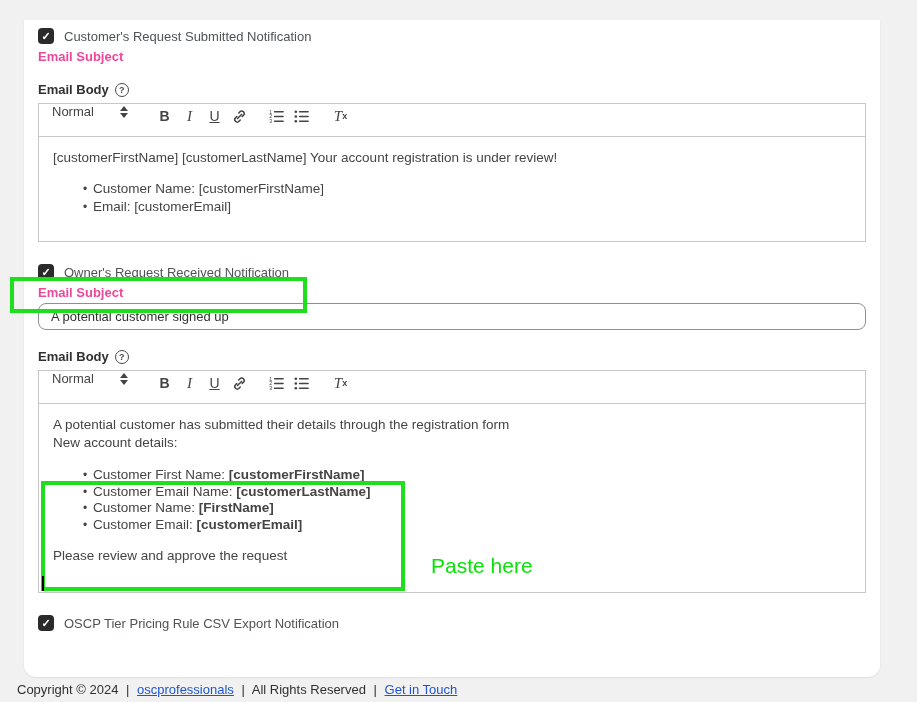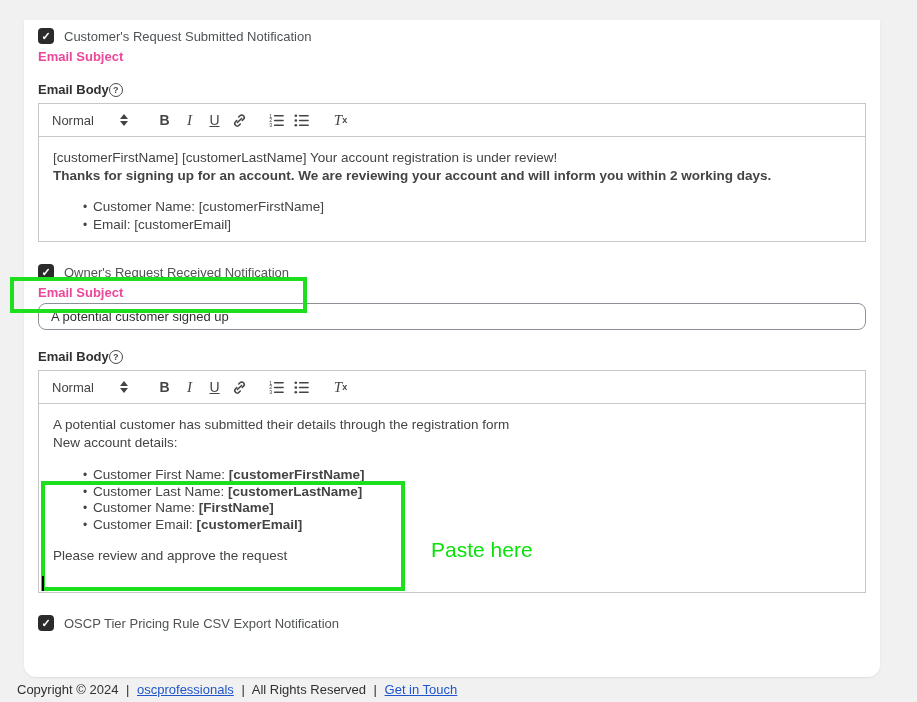--- a/index.html
+++ b/index.html
@@ -22,32 +22,32 @@
     cursor:pointer;
   }
   .checkbox-label { font-size:13px; color:#4f5355; }
   .row2-offset { margin-top:21px; }
   .field-label { margin-top:5px; font-size:13px; font-weight:700; color:#ec4899; line-height:14px; }
   .text-input {
     display:block; margin-top:3px; width:828px; height:27px;
     border:1px solid #8a9096; border-radius:8px; background:#fff;
     padding:0 12px; font-size:13px; color:#303030; font-family:inherit; outline:none;
   }
-  .body-label-row { margin-top:18px; display:flex; align-items:center; height:15px; }
+  .body-label-row { margin-top:18px; display:flex; align-items:center; gap:6px; height:15px; }
   .body-label-row.second { margin-top:19px; }
   .body-label { font-size:13px; font-weight:700; color:#303030; }
   .help-icon {
     width:14px; height:14px; border:1.4px solid #47494c; border-radius:50%;
     font-size:9px; font-weight:700; color:#47494c;
     display:flex; align-items:center; justify-content:center;
   }
   .editor { margin-top:6px; width:828px; border:1px solid #c7c7c7; background:#fff; }
   .editor-toolbar {
     height:33px; border-bottom:1px solid #c7c7c7;
-    display:flex; align-items:center; padding:0 13px; color:#444;
+    display:flex; align-items:flex-start; padding:0 13px; color:#444;
   }
   .fmt-group { display:flex; align-items:center; justify-content:space-between; width:76px; margin-right:24px; cursor:pointer; }
   .fmt-label { font-size:13px; color:#444; }
   .fmt-arrows { display:flex; flex-direction:column; gap:2px; align-items:center; }
   .tri-up { width:0; height:0; border-left:4px solid transparent; border-right:4px solid transparent; border-bottom:5px solid #444; }
   .tri-down { width:0; height:0; border-left:4px solid transparent; border-right:4px solid transparent; border-top:5px solid #444; }
   .tb-btn {
     width:25px; height:24px; display:flex; align-items:center; justify-content:center;
     font-size:14px; color:#444; cursor:pointer;
   }
@@ -67,21 +67,21 @@
   .cursor-line { height:14px; }
   ul.qlist { margin:0; padding:0 0 0 30px; list-style:none; }
   ul.qlist li { line-height:17px; }
   .ec-2 ul.qlist li { line-height:16.5px; }
   ul.qlist li::before { content:"•"; display:inline-block; width:10px; font-size:12px; }
   .val-bold { font-weight:700; }
   
   .green-box { position:absolute; border:4px solid #1ddf1d; z-index:20; pointer-events:none; }
   .green-box-1 { left:10px; top:277px; width:297px; height:36px; }
   .green-box-2 { left:41px; top:481px; width:364px; height:110px; }
-  .paste-here { position:absolute; left:431px; top:538px; z-index:20; font-size:21px; color:#09e109; }
+  .paste-here { position:absolute; left:431px; top:554px; z-index:20; font-size:21px; color:#09e109; }
   .text-caret { position:absolute; left:42px; top:576px; width:2px; height:15px; background:#000; z-index:21; }
   
   .footer {
     position:absolute; left:17px; top:682px; width:917px; text-align:left;
     font-size:13px; color:#303030;
   }
   .footer a { color:#1f55cc; text-decoration:underline; cursor:pointer; }
   .footer .sep { margin:0 4px; color:#303030; }
 </style>
 </head>
@@ -140,21 +140,20 @@
             <circle cx="3" cy="14" r="1.4" fill="#444"></circle>
         </svg>
       </div>
       <div class="tb-btn tb-clear">
         <span>T</span>
           <sub>x</sub>
       </div>
     </div>
     <div class="editor-content ec-1">
       <p>[customerFirstName] [customerLastName] Your account registration is under review!</p>
-      <p class="bold-line">Thanks for signing up for an account. We are reviewing your account and will inform you within 2 working days.</p>
       <div class="empty-line-1"></div>
       <ul class="qlist">
         <li><span>Customer Name: </span><span>[customerFirstName]</span></li>
         <li><span>Email: </span><span>[customerEmail]</span></li>
       </ul>
     </div>
   </div>
 
   <div class="checkbox-row row2-offset">
     <div class="checkbox">
@@ -212,21 +211,21 @@
         <span>T</span>
           <sub>x</sub>
       </div>
     </div>
     <div class="editor-content ec-2">
       <p>A potential customer has submitted their details through the registration form</p>
       <p>New account details:</p>
       <div class="empty-line-2"></div>
       <ul class="qlist">
         <li><span>Customer First Name: </span><span class="val-bold">[customerFirstName]</span></li>
-        <li><span>Customer Last Name: </span><span class="val-bold">[customerLastName]</span></li>
+        <li><span>Customer Email Name: </span><span class="val-bold">[customerLastName]</span></li>
         <li><span>Customer Name: </span><span class="val-bold">[FirstName]</span></li>
         <li><span>Customer Email: </span><span class="val-bold">[customerEmail]</span></li>
       </ul>
       <div class="cursor-line"></div>
       <p>Please review and approve the request</p>
     </div>
   </div>
 
   <div class="checkbox-row row2-offset">
     <div class="checkbox">

